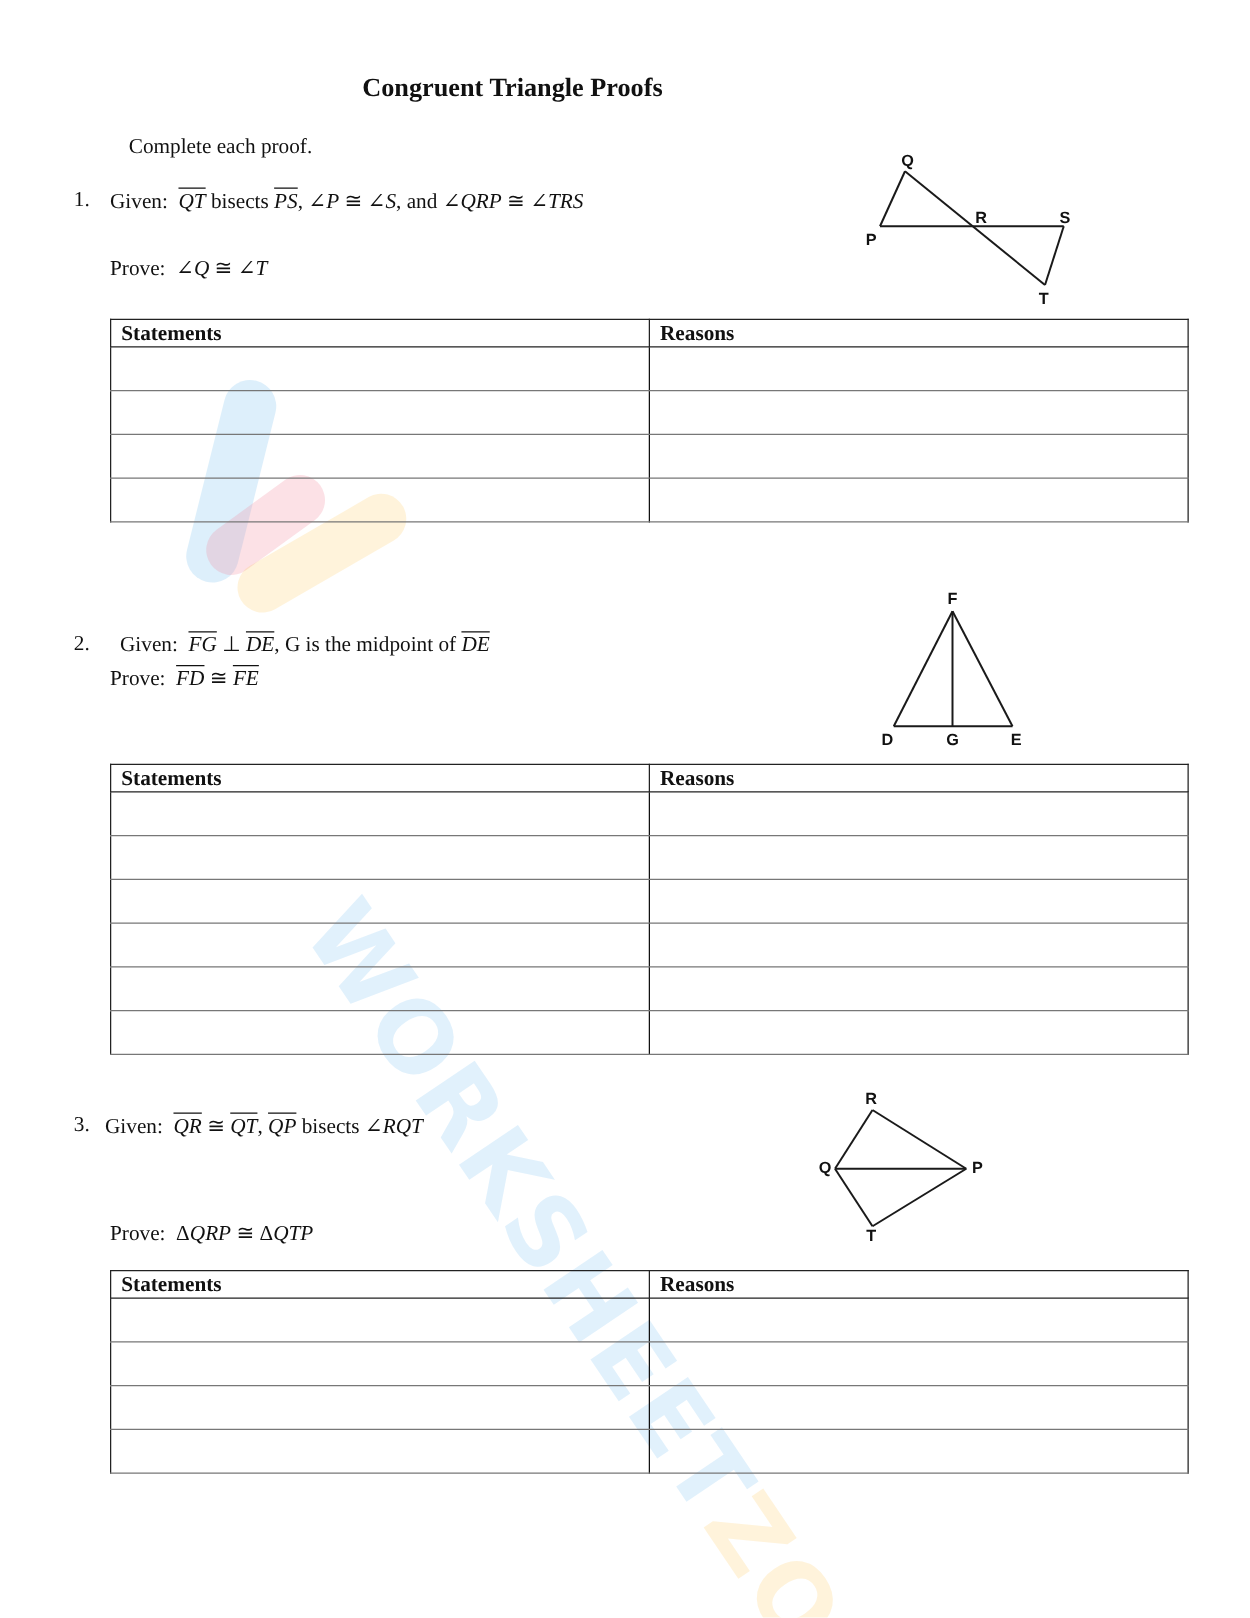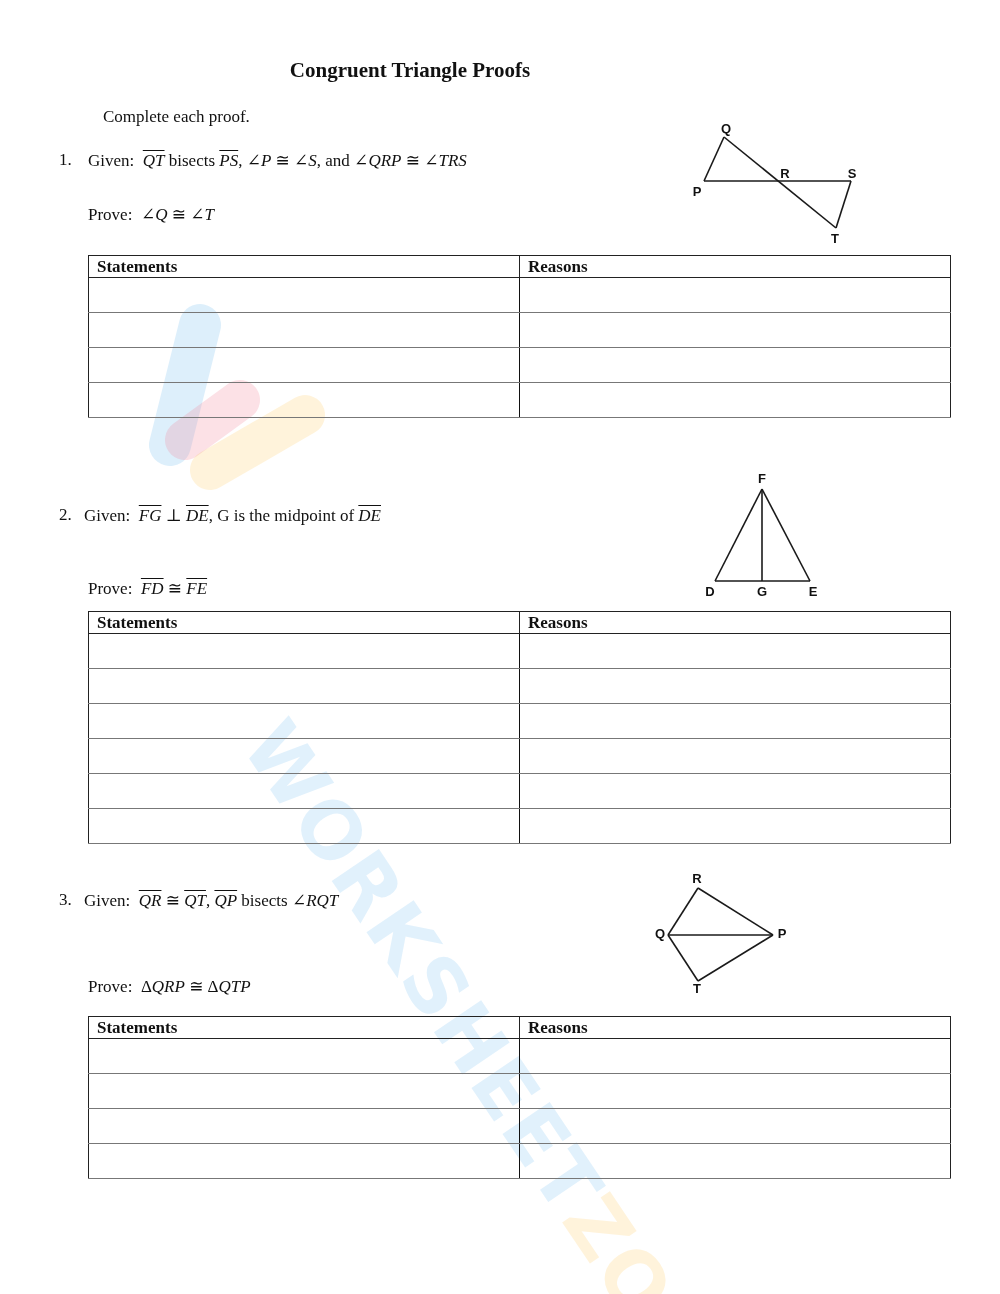--- a/index.html
+++ b/index.html
@@ -111,25 +111,25 @@
         <tr>
           <td></td>
           <td></td>
         </tr>
       </tbody>
   </table>
 </section>
 
 <section>
   <span class="num" style="left:59px; top:505px;">2.</span>
-  <div class="line" style="left:84px; top:505px;">
+  <div class="line" style="left:96px; top:505px;font-family:Liberation Serif, serif;">
     <span>Given:</span>&nbsp;
     <span class="math"><i class="ol">FG</i><span> ⊥ </span><i class="ol">DE</i><span>, G is the midpoint of </span><i class="ol">DE</i></span>
   </div>
-  <div class="line" style="left:88px; top:578px;">
+  <div class="line" style="left:88px; top:532px;">
     <span>Prove:</span>&nbsp;
     <span class="math"><i class="ol">FD</i><span> ≅ </span><i class="ol">FE</i></span>
   </div>
   <svg class="diagram" style="left:0; top:0;" width="1000" height="1294">
       <line x1="762" y1="489" x2="715" y2="581" stroke="#1a1a1a" stroke-width="1.6"></line>
       <line x1="762" y1="489" x2="810" y2="581" stroke="#1a1a1a" stroke-width="1.6"></line>
       <line x1="715" y1="581" x2="810" y2="581" stroke="#1a1a1a" stroke-width="1.6"></line>
       <line x1="762" y1="489" x2="762" y2="581" stroke="#1a1a1a" stroke-width="1.6"></line>
       <text x="762" y="483" text-anchor="middle" font-size="13">F</text>
       <text x="710" y="596" text-anchor="middle" font-size="13">D</text>

